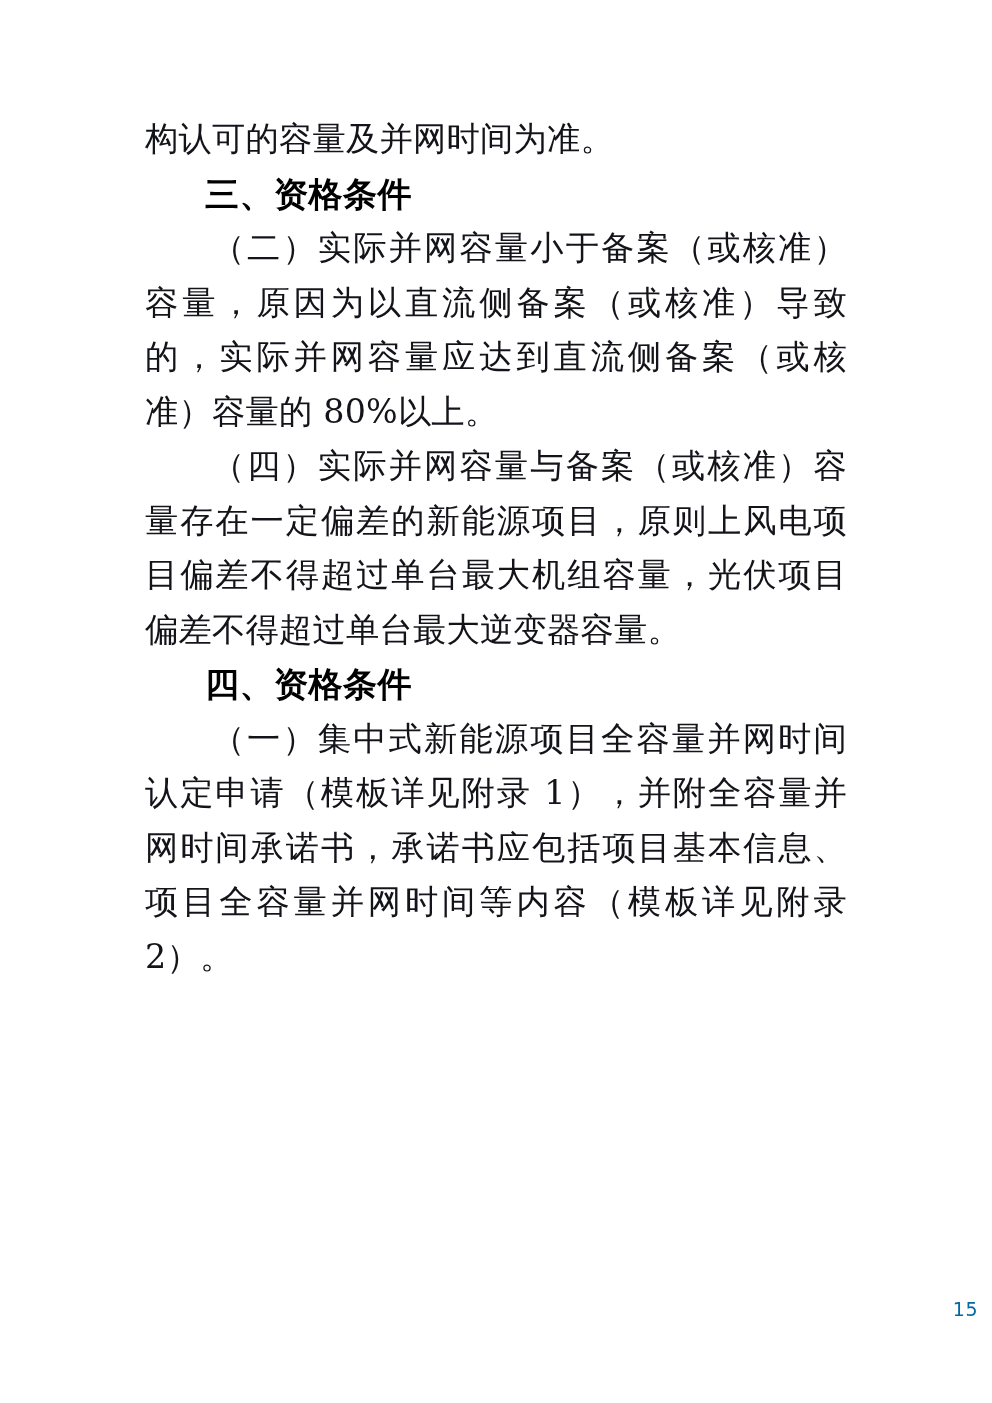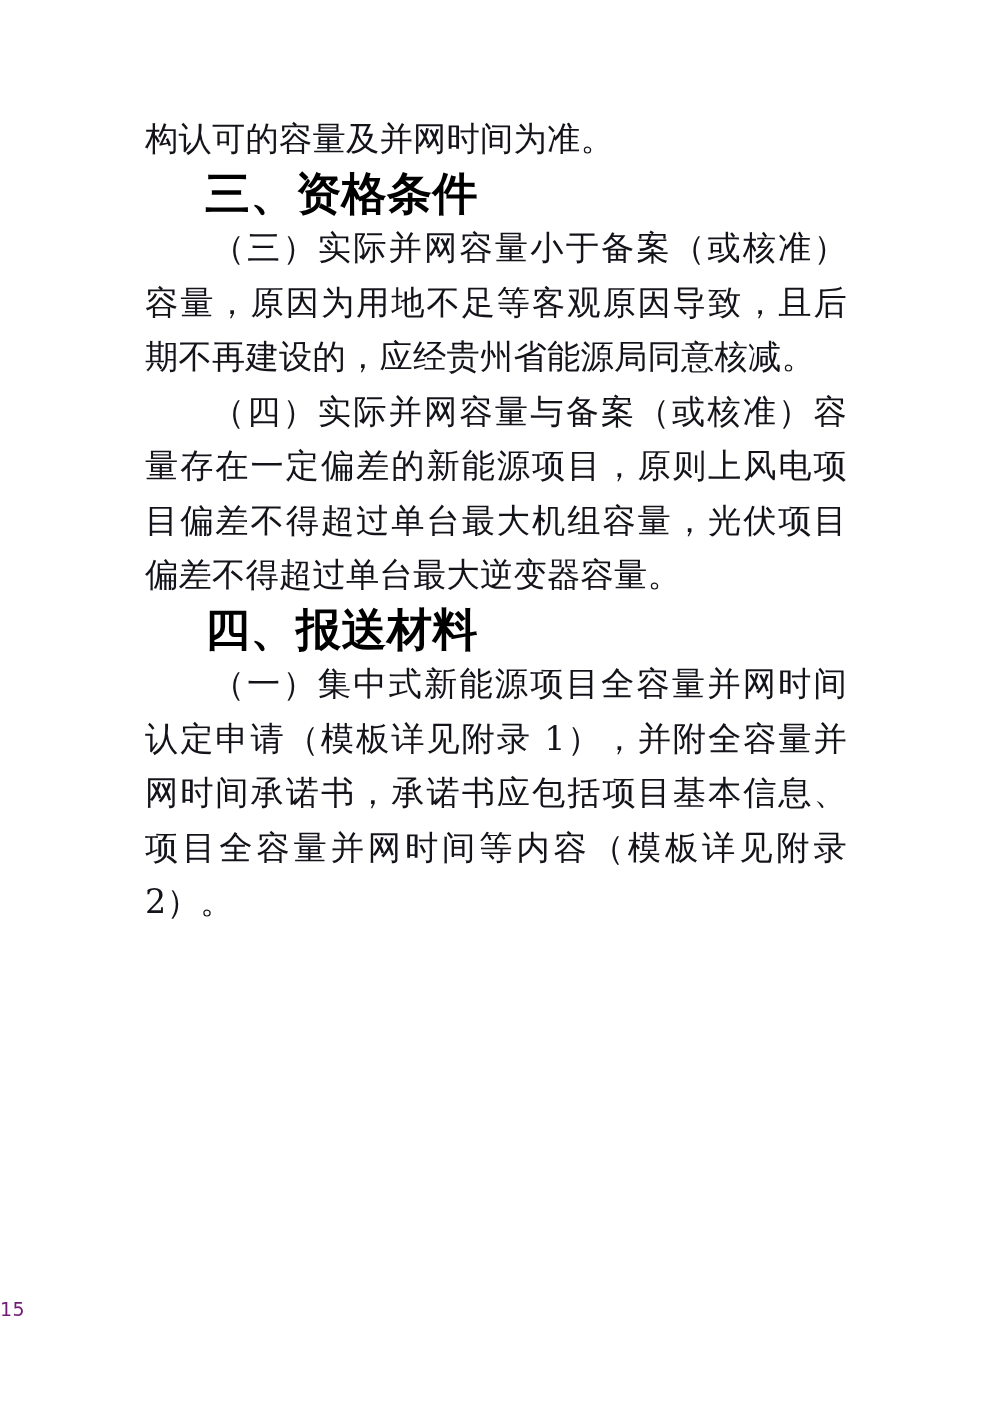--- a/index.html
+++ b/index.html
@@ -41,58 +41,58 @@
   }
   .para.noindent {
     text-indent: 0;
   }
   .para.last-line-left {
     text-align-last: left;
   }
   .heading {
     margin: 0;
     color: #000000;
-    font-size: 45px;
+    font-size: 34px;
     line-height: 54.5px;
     font-weight: 700;
     text-indent: 60px;
     letter-spacing: 0.5px;
     font-family: "DejaVu Sans", "Liberation Sans", sans-serif;
   }
   .page-number {
     position: absolute;
     left: 0;
     right: 14px;
     top: 1297px;
-    text-align: left;
-    color: #701a75;
+    text-align: right;
+    color: #0369a1;
     font-size: 19px;
     line-height: 24px;
     font-family: "DejaVu Sans", "Liberation Sans", sans-serif;
     letter-spacing: 0.5px;
   }
 </style>
 </head>
 <body>
 
 <div class="page">
   <div class="text-body">
 
     <p class="para noindent last-line-left">构认可的容量及并网时间为准。</p>
 
     <h2 class="heading">三、资格条件</h2>
 
 
 
+    <p class="para indent last-line-left">（二）实际并网容量小于备案（或核准）容量，原因为以直流侧备案（或核准）导致的，实际并网容量应达到直流侧备案（或核准）容量的 80%以上。</p>
 
-    <p class="para indent last-line-left">（三）实际并网容量小于备案（或核准）容量，原因为用地不足等客观原因导致，且后期不再建设的，应经贵州省能源局同意核减。</p>
 
     <p class="para indent last-line-left">（四）实际并网容量与备案（或核准）容量存在一定偏差的新能源项目，原则上风电项目偏差不得超过单台最大机组容量，光伏项目偏差不得超过单台最大逆变器容量。</p>
 
-    <h2 class="heading">四、报送材料</h2>
+    <h2 class="heading">四、资格条件</h2>
 
 
     <p class="para indent last-line-left">（一）集中式新能源项目全容量并网时间认定申请（模板详见附录 1），并附全容量并网时间承诺书，承诺书应包括项目基本信息、项目全容量并网时间等内容（模板详见附录 2）。</p>
 
   </div>
 
   <div class="page-number">15</div>
 </div>
 
 </body></html>

